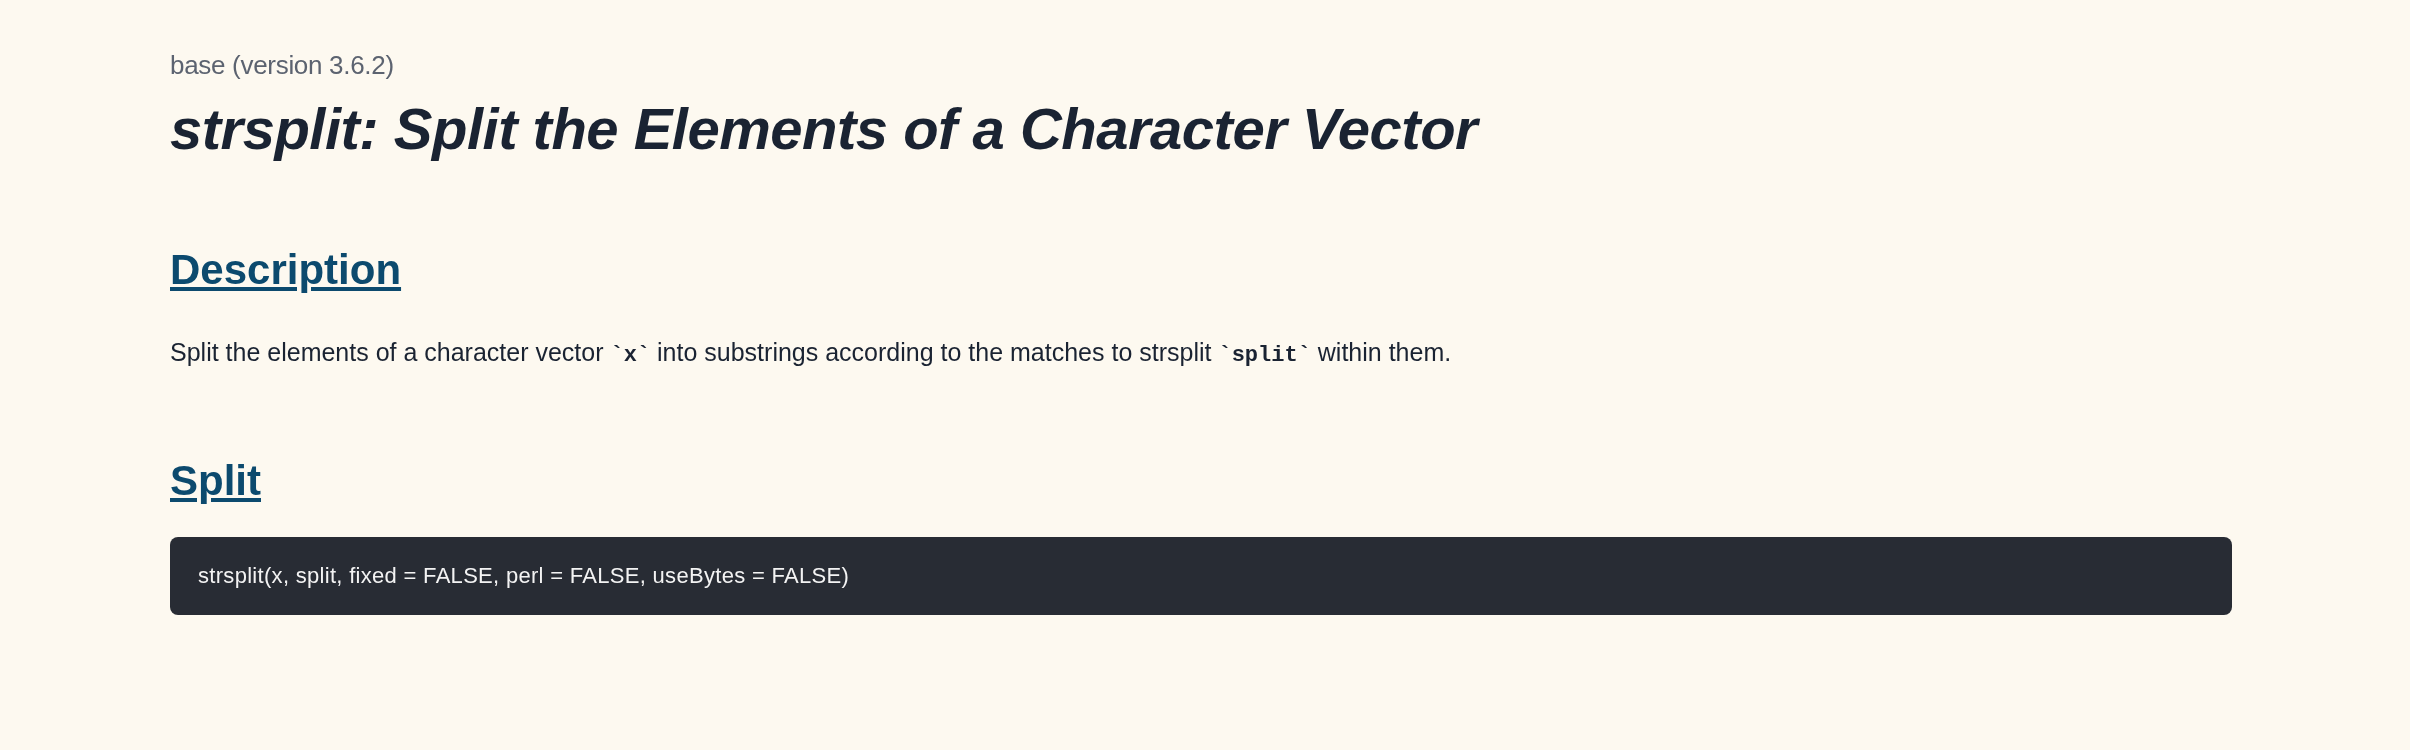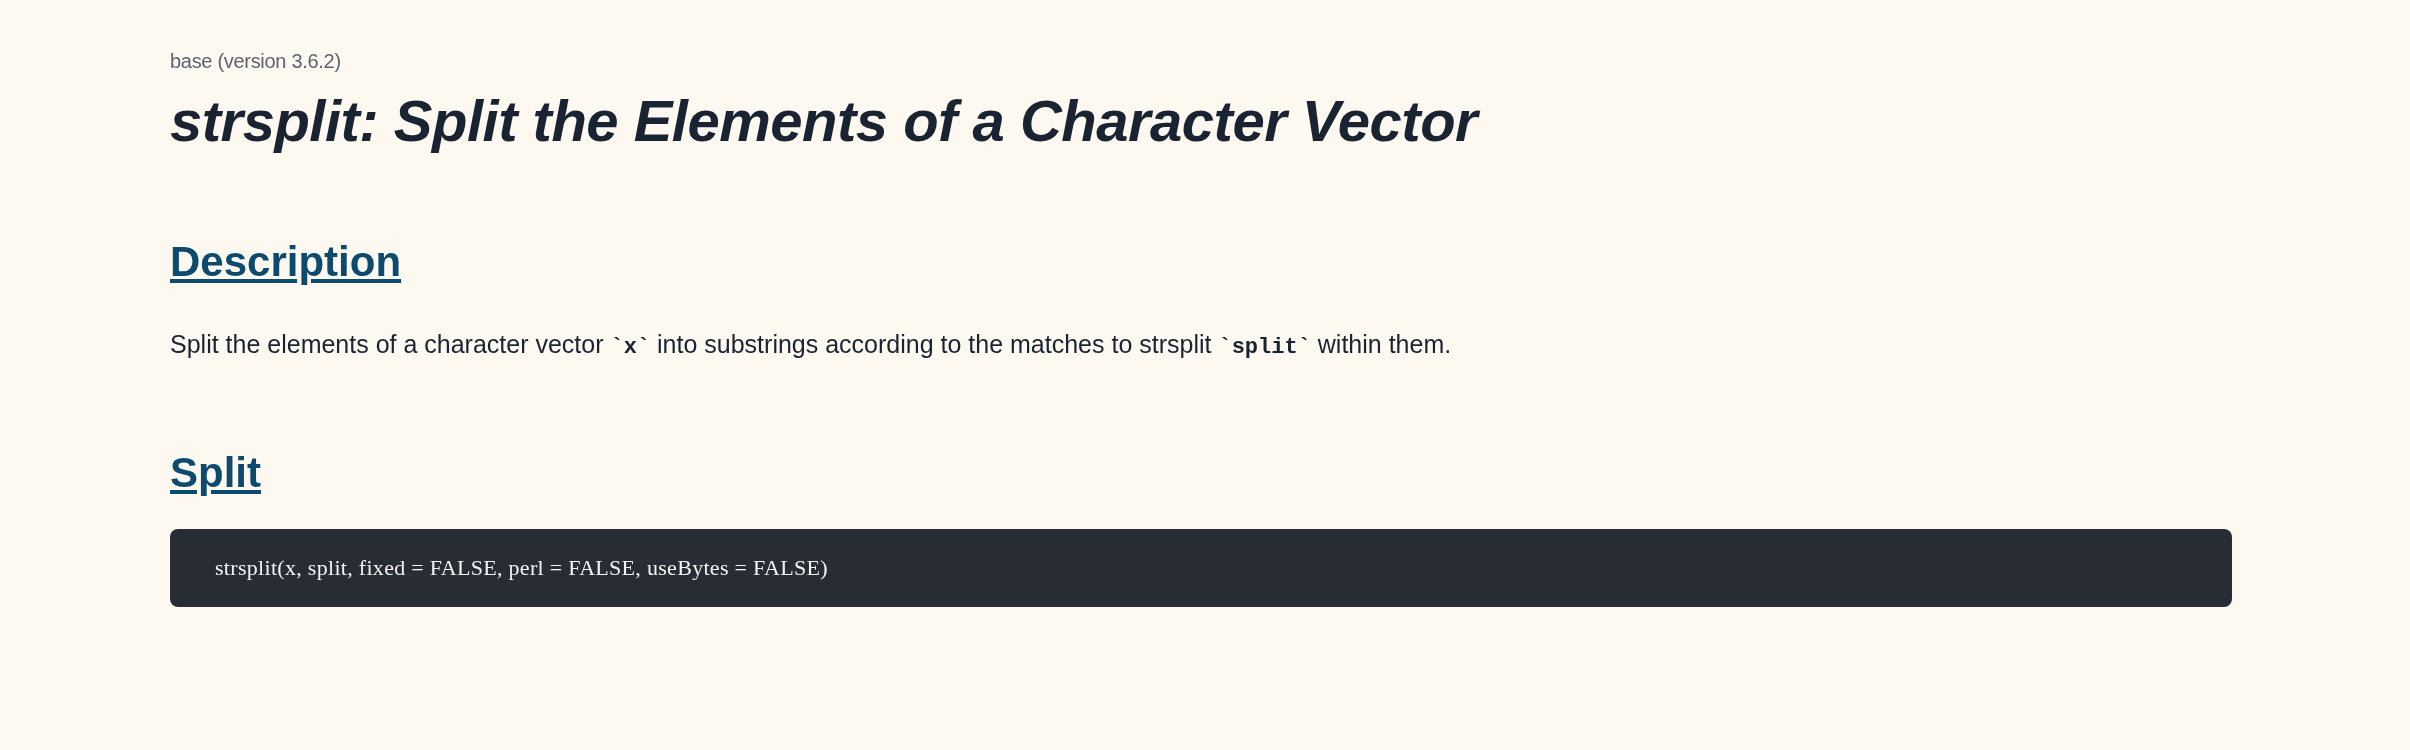--- a/index.html
+++ b/index.html
@@ -8,21 +8,21 @@
       box-sizing: border-box;
     }
     body {
       background-color: #fdf9f0;
       font-family: -apple-system, BlinkMacSystemFont, "Segoe UI", Helvetica, Arial, sans-serif;
       color: #1a2332;
       width: 2410px;
       padding: 50px 170px 50px 170px;
     }
     .package-version {
-      font-size: 20px;
+      font-size: 26px;
       color: #5c6370;
       margin-bottom: 16px;
       font-weight: 400;
       letter-spacing: -0.3px;
     }
     .page-title {
       font-size: 58px;
       font-weight: 700;
       color: #1a2332;
       margin-bottom: 85px;
@@ -46,22 +46,22 @@
     }
     .inline-code {
       font-family: "SFMono-Regular", Consolas, "Liberation Mono", Menlo, monospace;
       font-weight: 700;
       font-size: 22px;
     }
     .code-block {
       background-color: #282c34;
       color: #f3f3f3;
       border-radius: 8px;
-      padding: 26px 45px;
-      font-family: Liberation Serif, serif;
+      padding: 26px 28px;
+      font-family: Liberation Sans, sans-serif;
       font-size: 22px;
       letter-spacing: 0.3px;
       margin-top: -8px;
       max-width: 2062px;
     }
   </style>
 </head>
 <body>
 
 <div class="package-version">base (version 3.6.2)</div>

